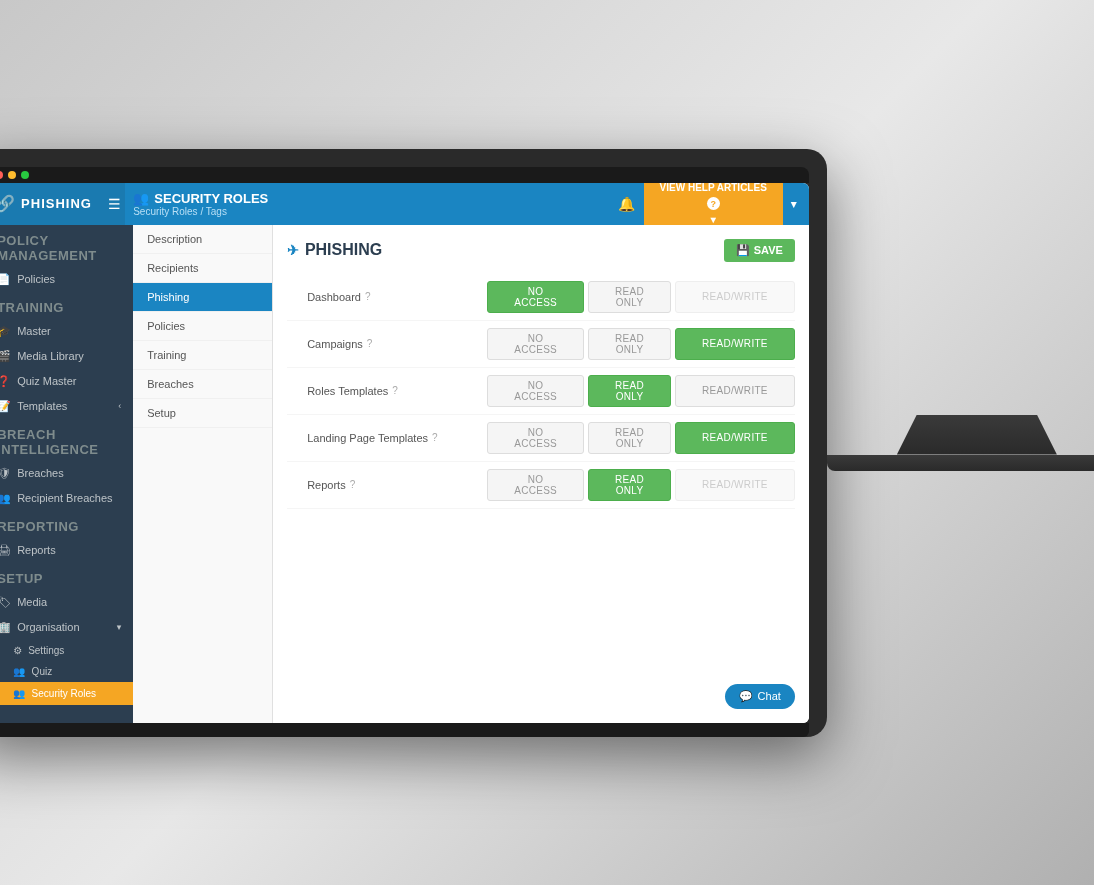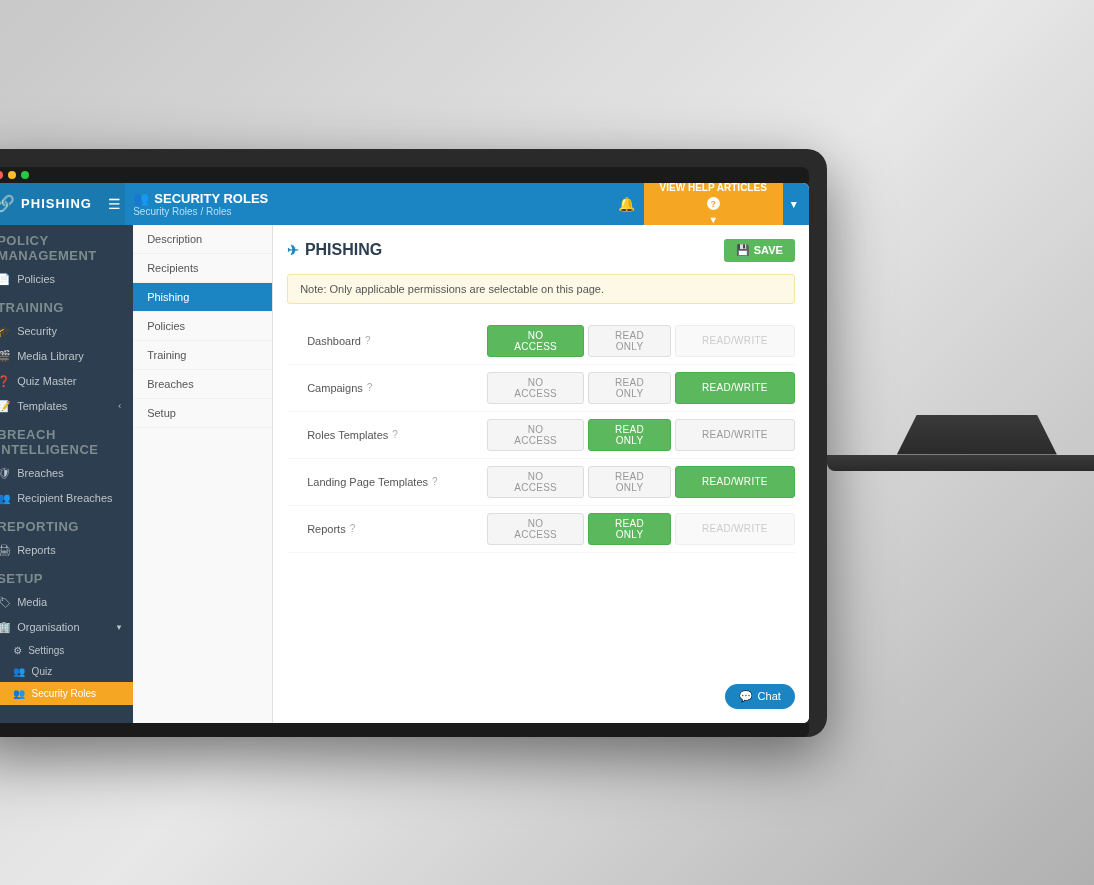--- a/index.html
+++ b/index.html
@@ -419,21 +419,21 @@
         <span class="hamburger-btn">☰</span>
       </div>
       <div class="page-title-area">
         <div class="page-title-main">
           <span>👥</span>
           <span>SECURITY ROLES</span>
         </div>
         <div class="page-title-breadcrumb">
           <span style="cursor:pointer;">Security Roles</span>
           <span>/</span>
-          <span style="cursor:pointer;">Roles</span>
+          <span style="cursor:pointer;">Tags</span>
         </div>
       </div>
       <div class="topbar-right">
         <span class="bell-icon">🔔</span>
         <button class="help-btn">
           <span>VIEW HELP ARTICLES</span>
           <span style="background:#fff;color:#f5a623;border-radius:50%;width:13px;height:13px;display:inline-flex;align-items:center;justify-content:center;font-size:9px;font-weight:bold;">?</span>
           <span class="dropdown-arrow">▾</span>
         </button>
         <span style="color:#fff;font-size:12px;cursor:pointer;">▾</span>
@@ -446,21 +446,21 @@
 
         <div class="sidebar-section-label">POLICY MANAGEMENT</div>
         <div class="sidebar-item">
           <span class="sidebar-item-icon">📄</span>
           <span>Policies</span>
         </div>
 
         <div class="sidebar-section-label">TRAINING</div>
         <div class="sidebar-item">
           <span class="sidebar-item-icon">🎓</span>
-          <span>Security</span>
+          <span>Master</span>
         </div>
         <div class="sidebar-item">
           <span class="sidebar-item-icon">🎬</span>
           <span>Media Library</span>
         </div>
         <div class="sidebar-item">
           <span class="sidebar-item-icon">❓</span>
           <span>Quiz Master</span>
         </div>
         <div class="sidebar-item">
@@ -528,23 +528,20 @@
               <div class="section-title">
                 <span class="section-title-icon">✈</span>
                 <span>PHISHING</span>
               </div>
               <button class="save-btn">
                 <span>💾</span>
                 <span>SAVE</span>
               </button>
             </div>
 
-            <div class="note-box">
-              <span>Note: Only applicable permissions are selectable on this page.</span>
-            </div>
 
             <div class="permissions-table">
 
               <div class="permission-row">
                 <div class="permission-label">
                   <span>Dashboard</span>
                   <span class="perm-help">?</span>
                 </div>
                 <div class="permission-buttons">
                   <button class="perm-btn no-access">NO ACCESS</button>

